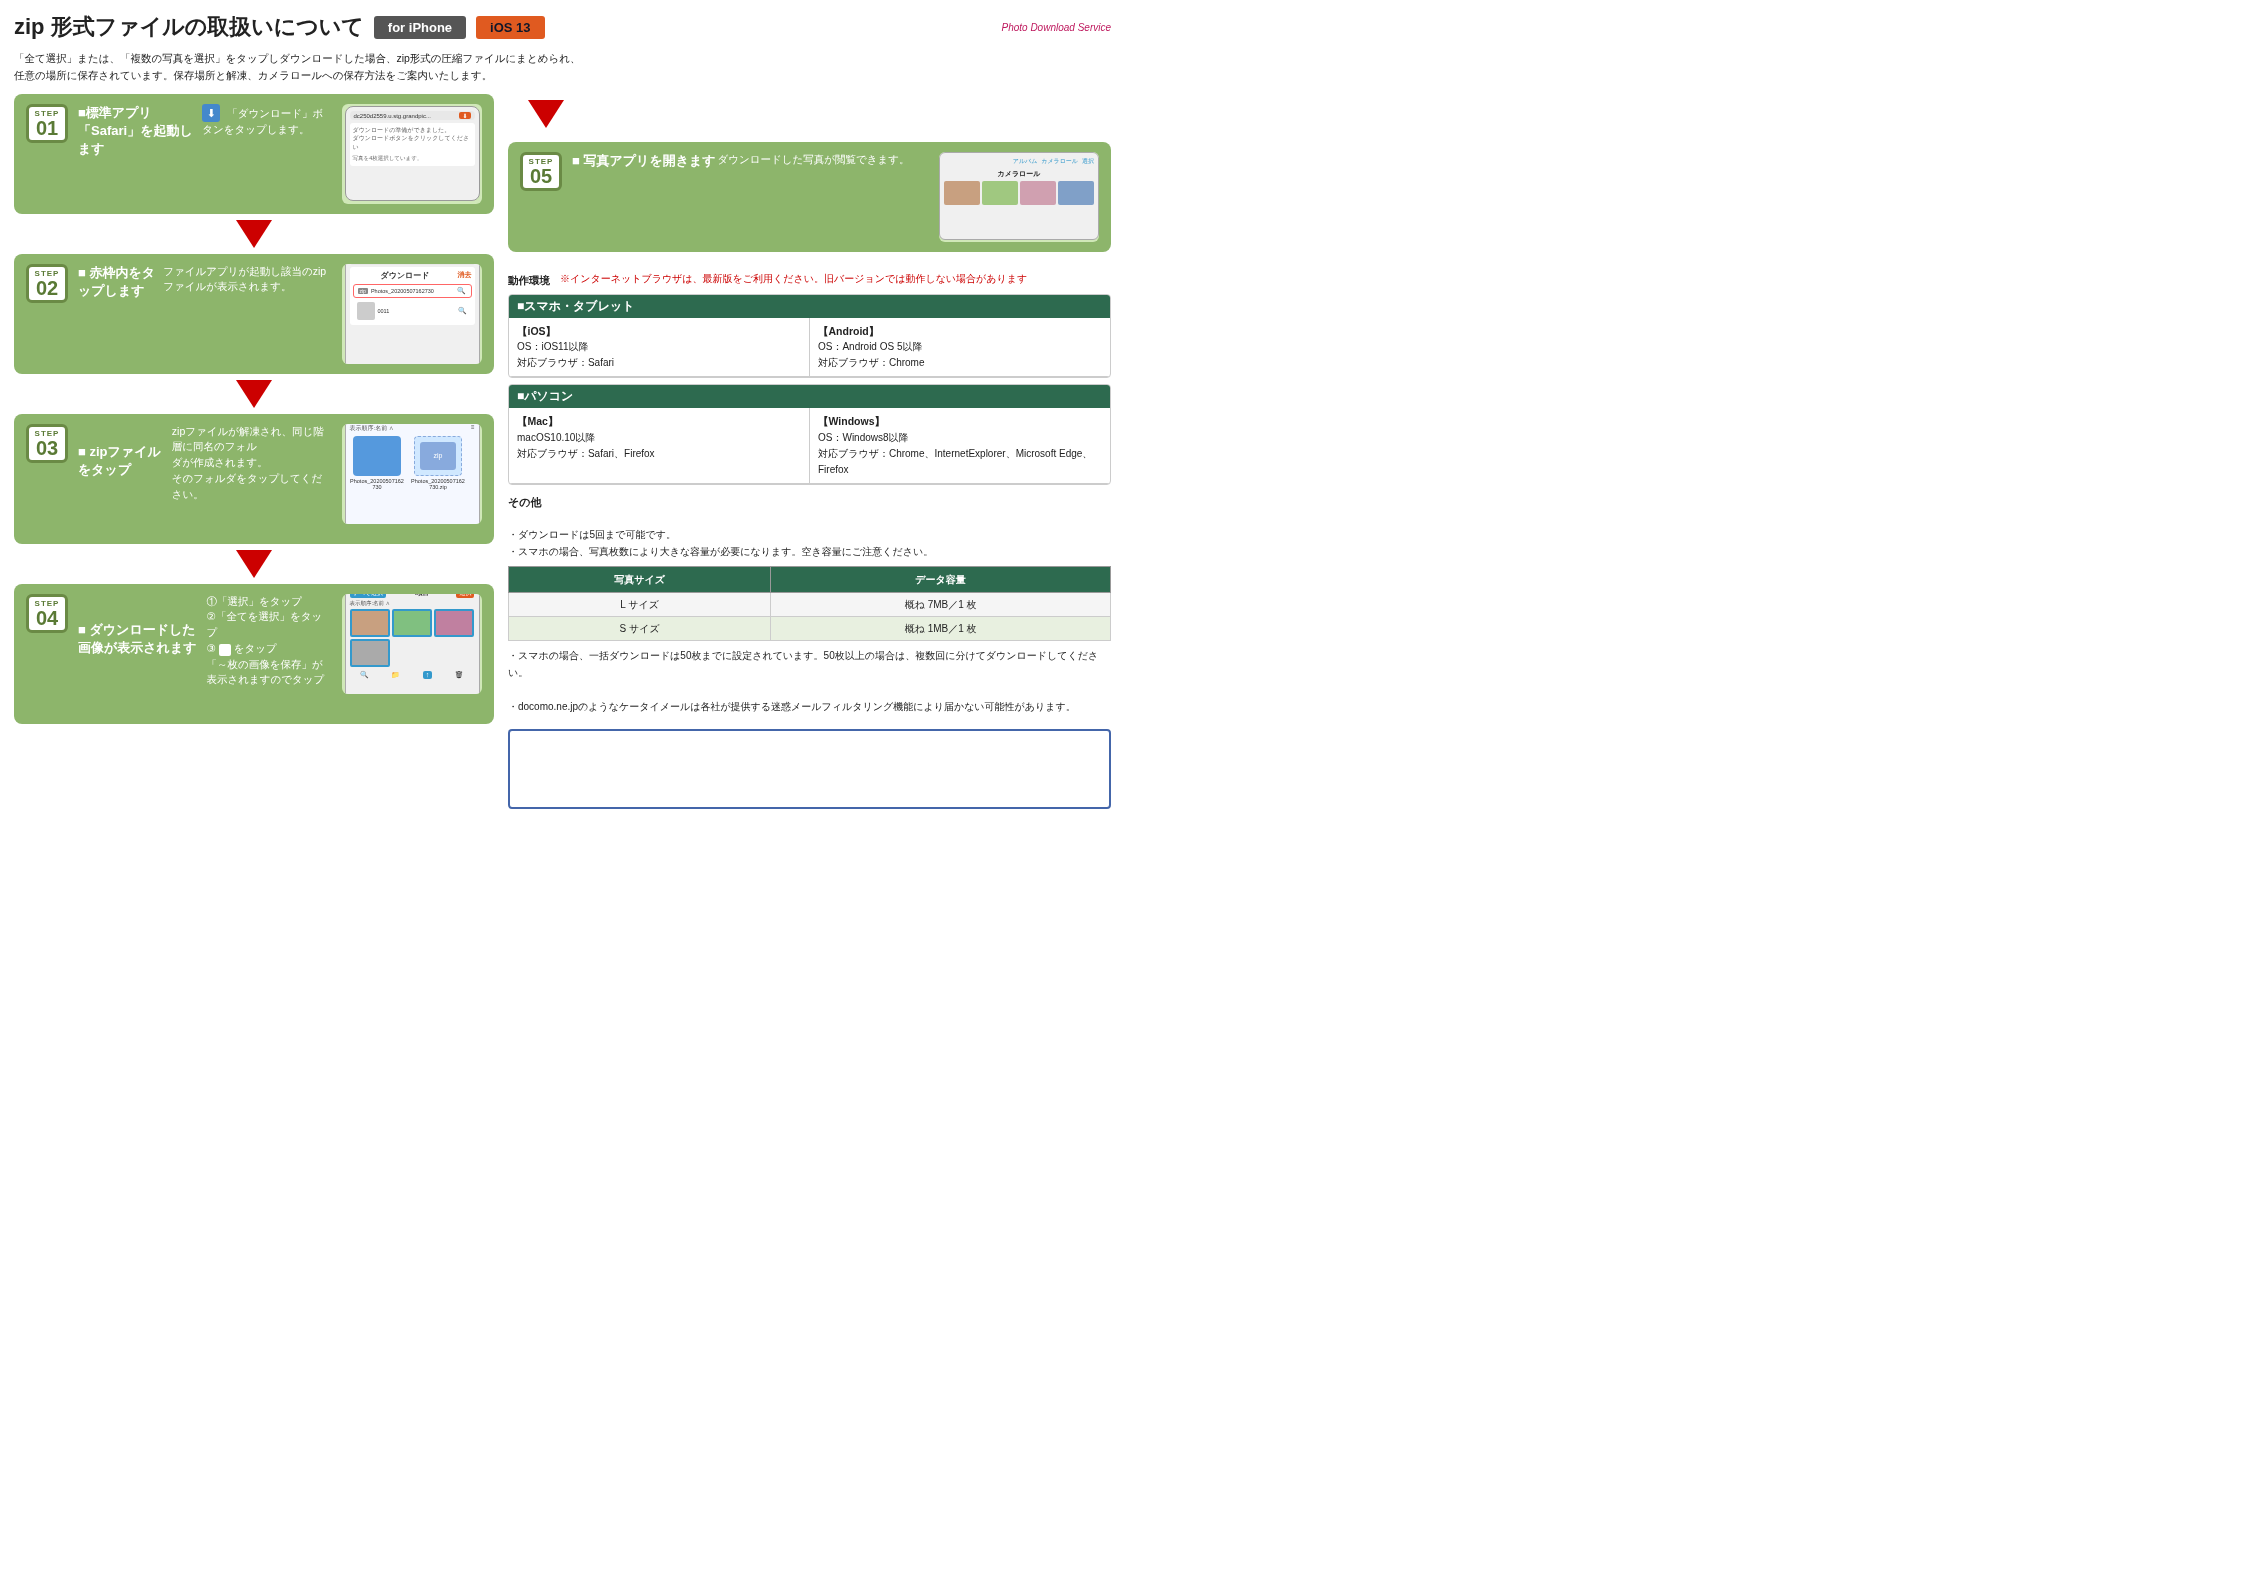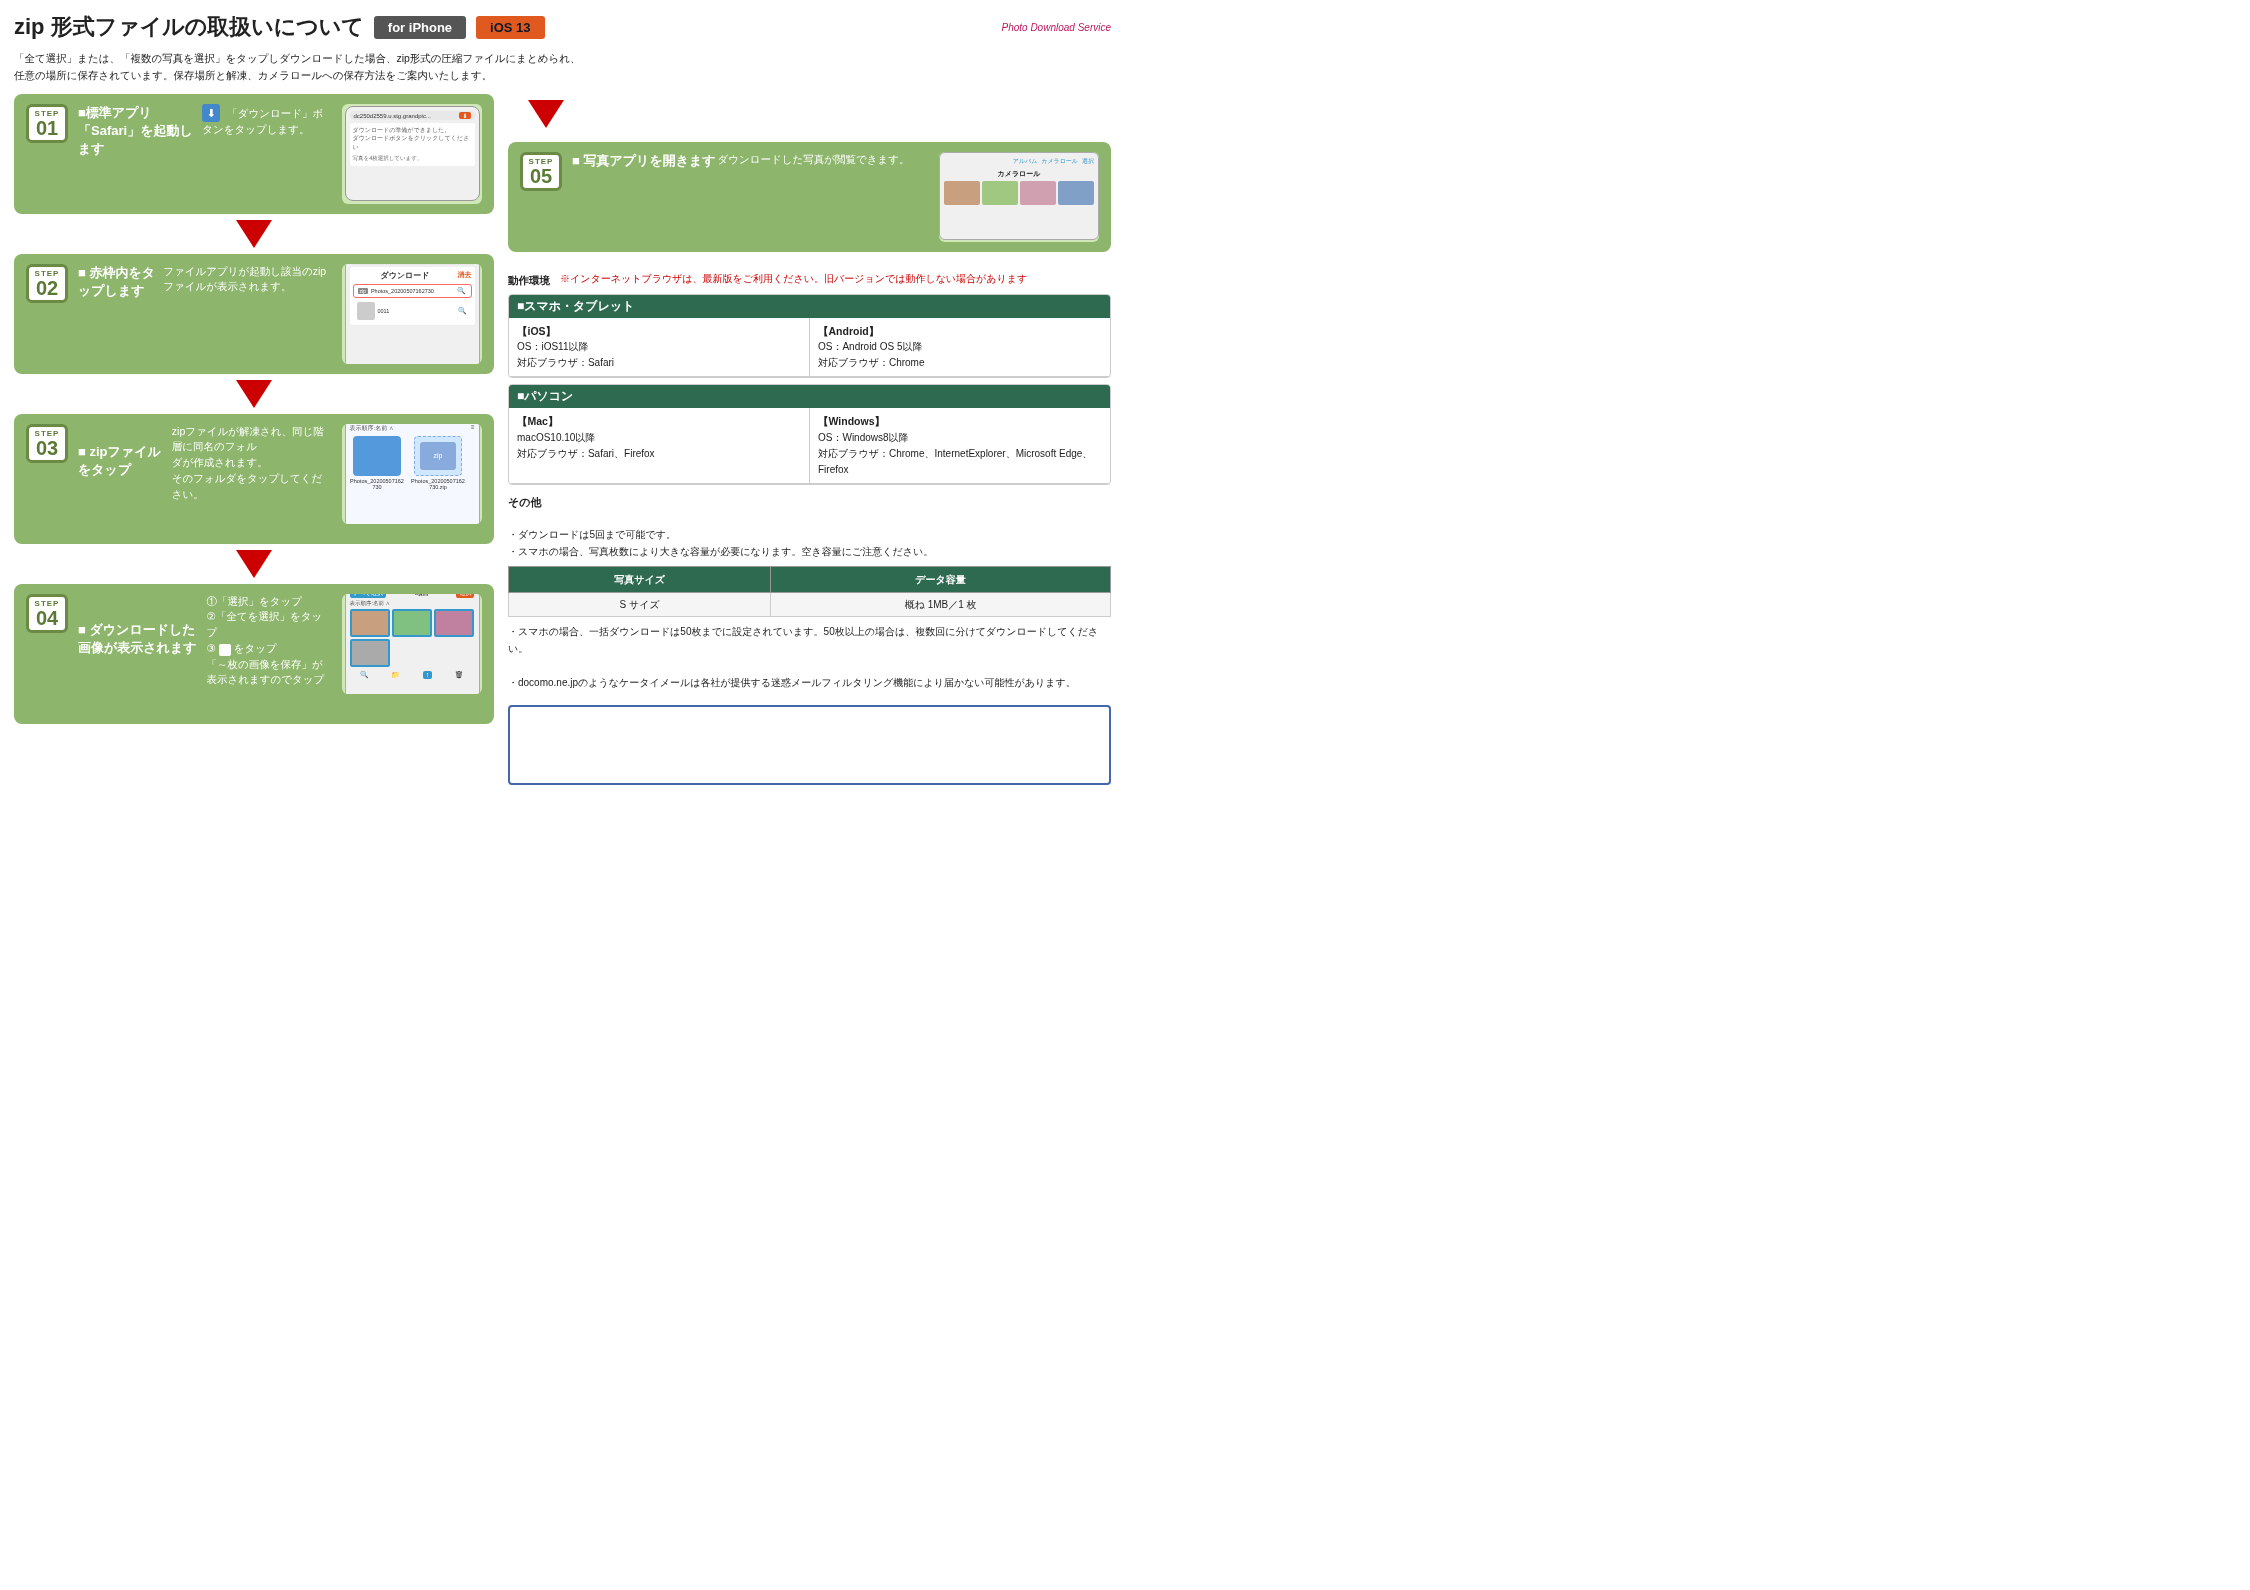--- a/index.html
+++ b/index.html
@@ -563,20 +563,24 @@
       
       <table class="data-table">
         <thead>
           <tr>
             <th>写真サイズ</th>
             <th>データ容量</th>
           </tr>
         </thead>
         <tbody>
           <tr>
+            <td>L サイズ</td>
+            <td>概ね 7MB／1 枚</td>
+          </tr>
+          <tr>
             <td>S サイズ</td>
             <td>概ね 1MB／1 枚</td>
           </tr>
         </tbody>
       </table>
 
       <div>・スマホの場合、一括ダウンロードは50枚までに設定されています。50枚以上の場合は、複数回に分けてダウンロードしてください。</div>
       <br>
       <div>・docomo.ne.jpのようなケータイメールは各社が提供する迷惑メールフィルタリング機能により届かない可能性があります。</div>
     </div>

